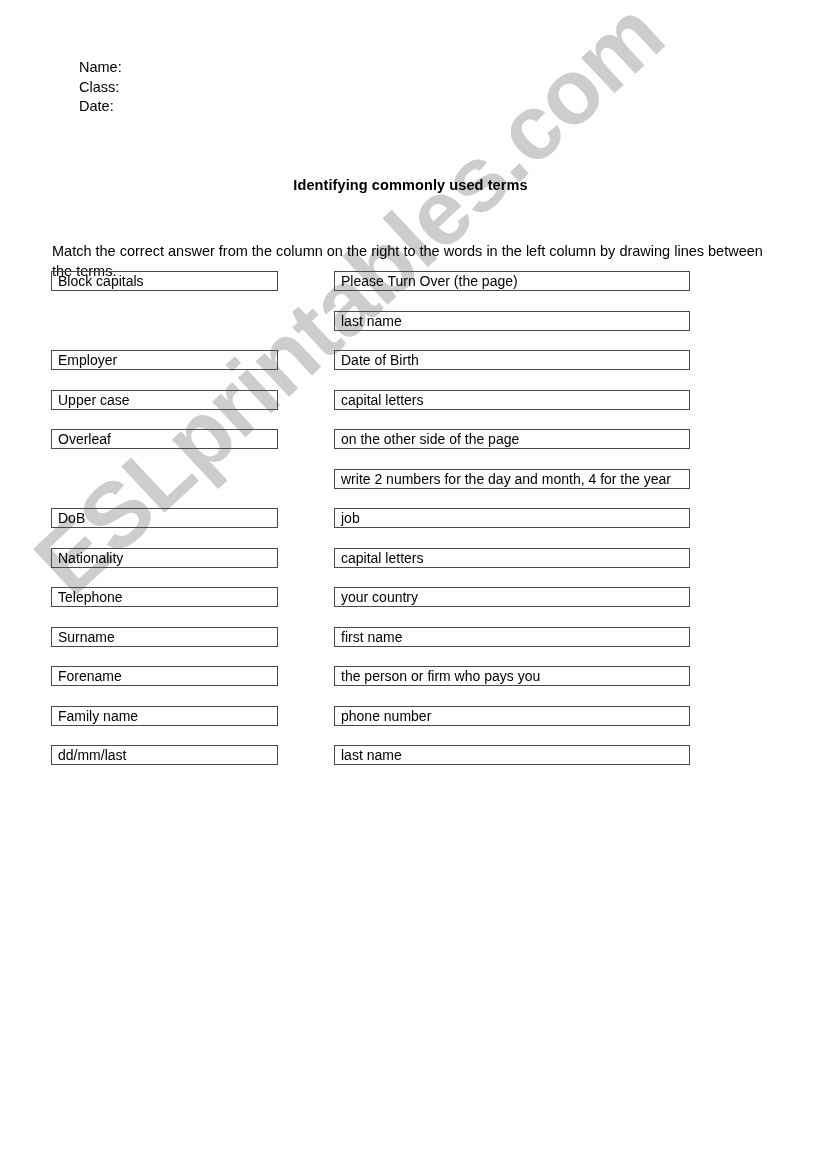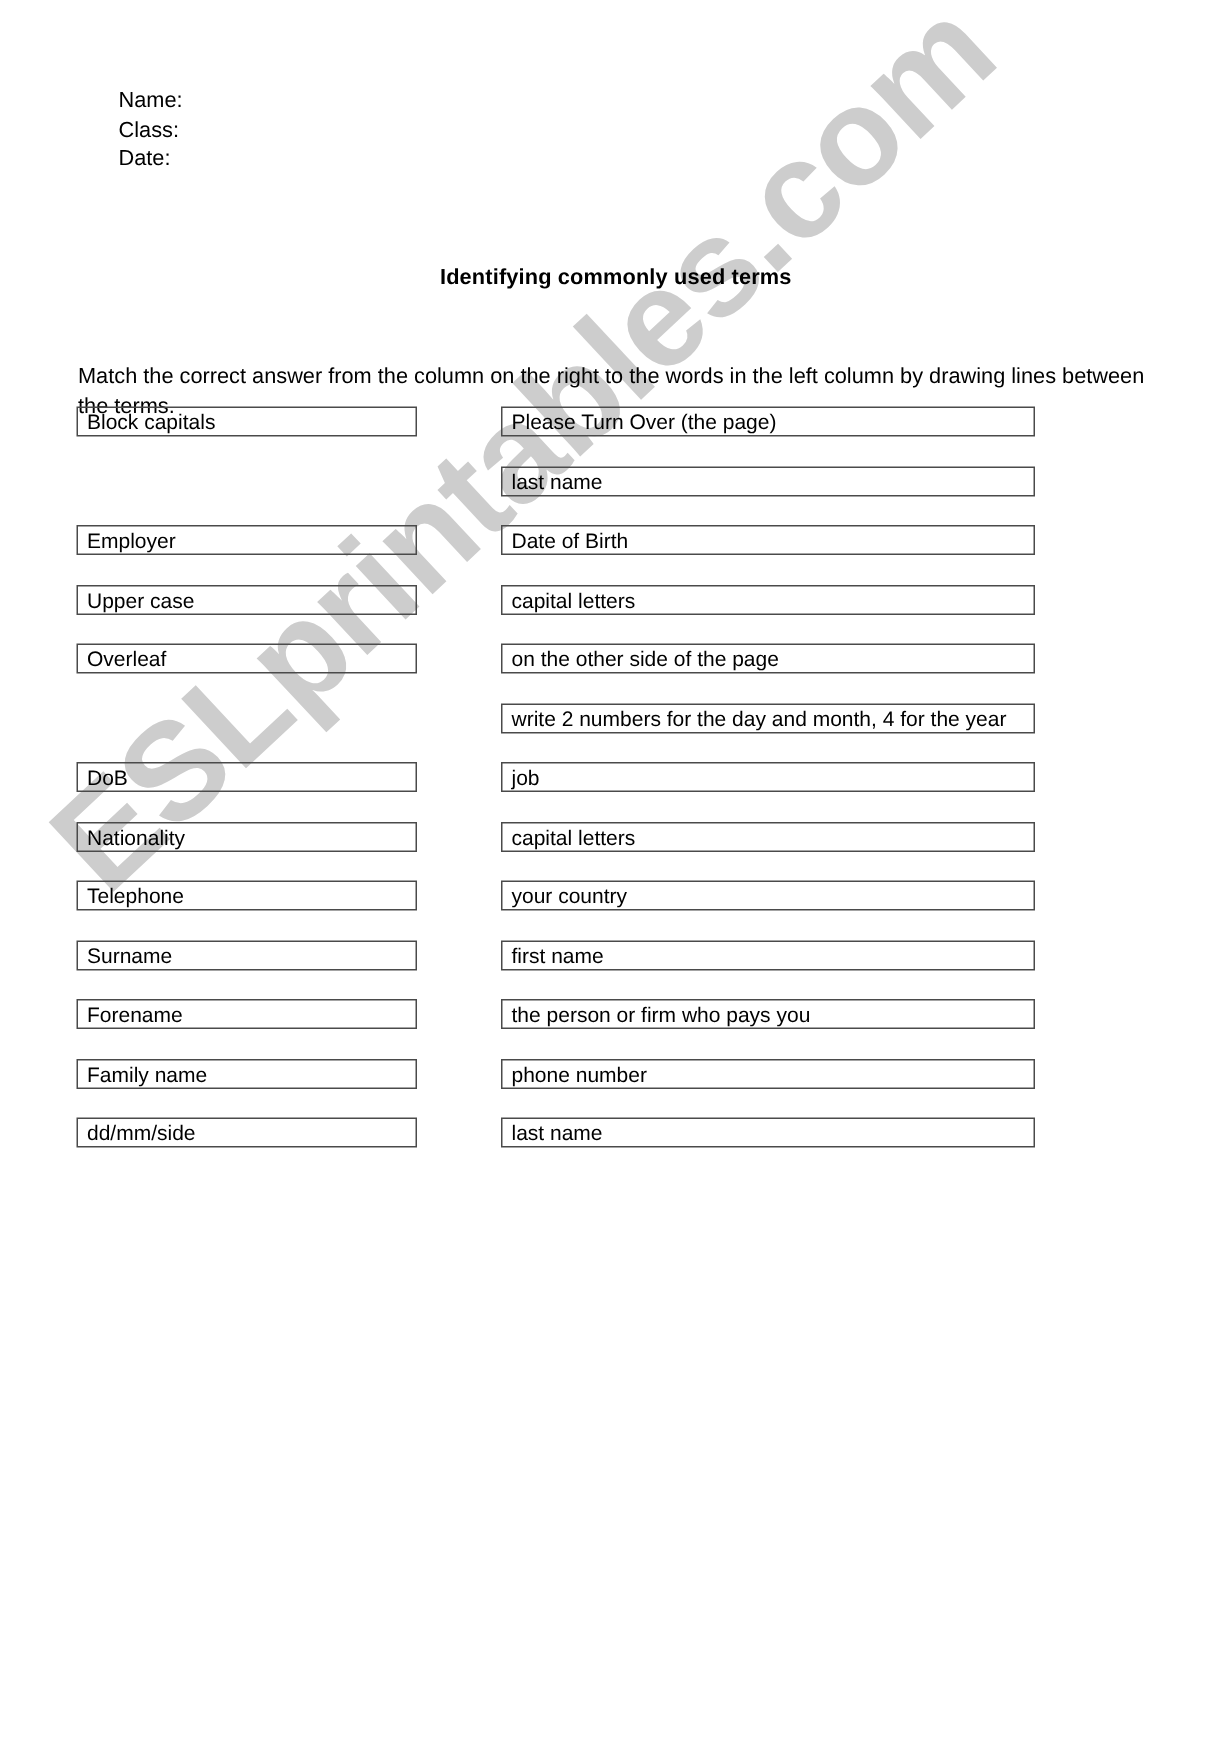--- a/index.html
+++ b/index.html
@@ -204,19 +204,19 @@
       <div class="term-box">Forename</div>
       <div class="answer-box">the person or firm who pays you</div>
     </div>
 
     <div class="match-row">
       <div class="term-box">Family name</div>
       <div class="answer-box">phone number</div>
     </div>
 
     <div class="match-row">
-      <div class="term-box">dd/mm/side</div>
+      <div class="term-box">dd/mm/last</div>
       <div class="answer-box">last name</div>
     </div>
 
   </div>
 
 </div>
 
 </body></html>

